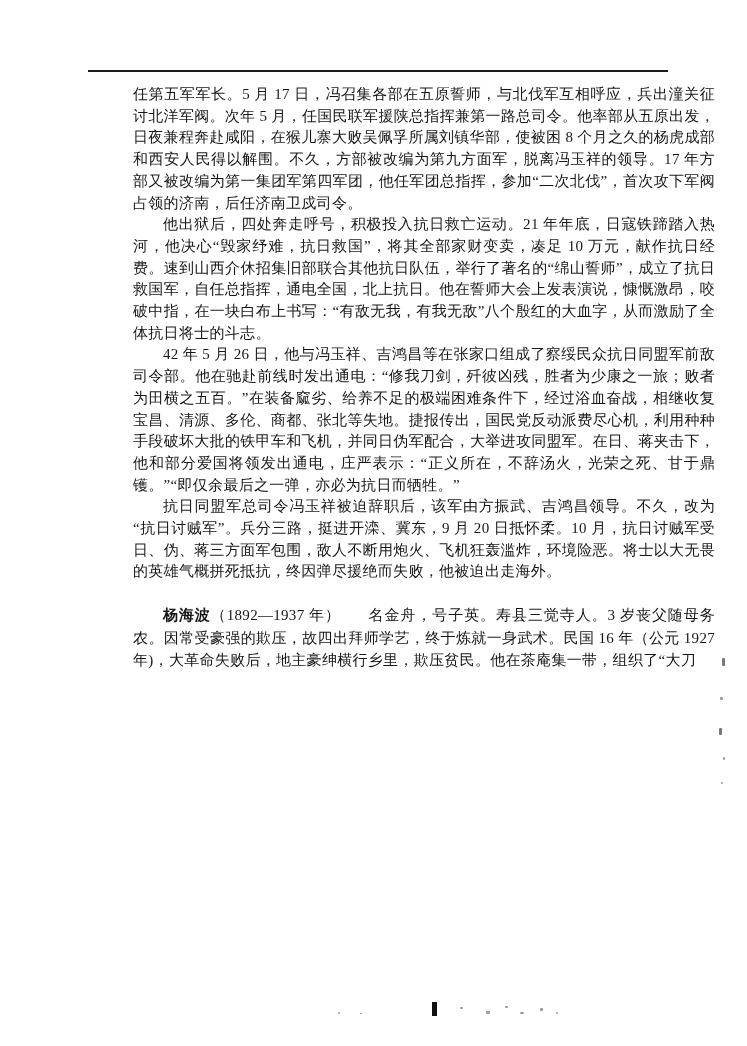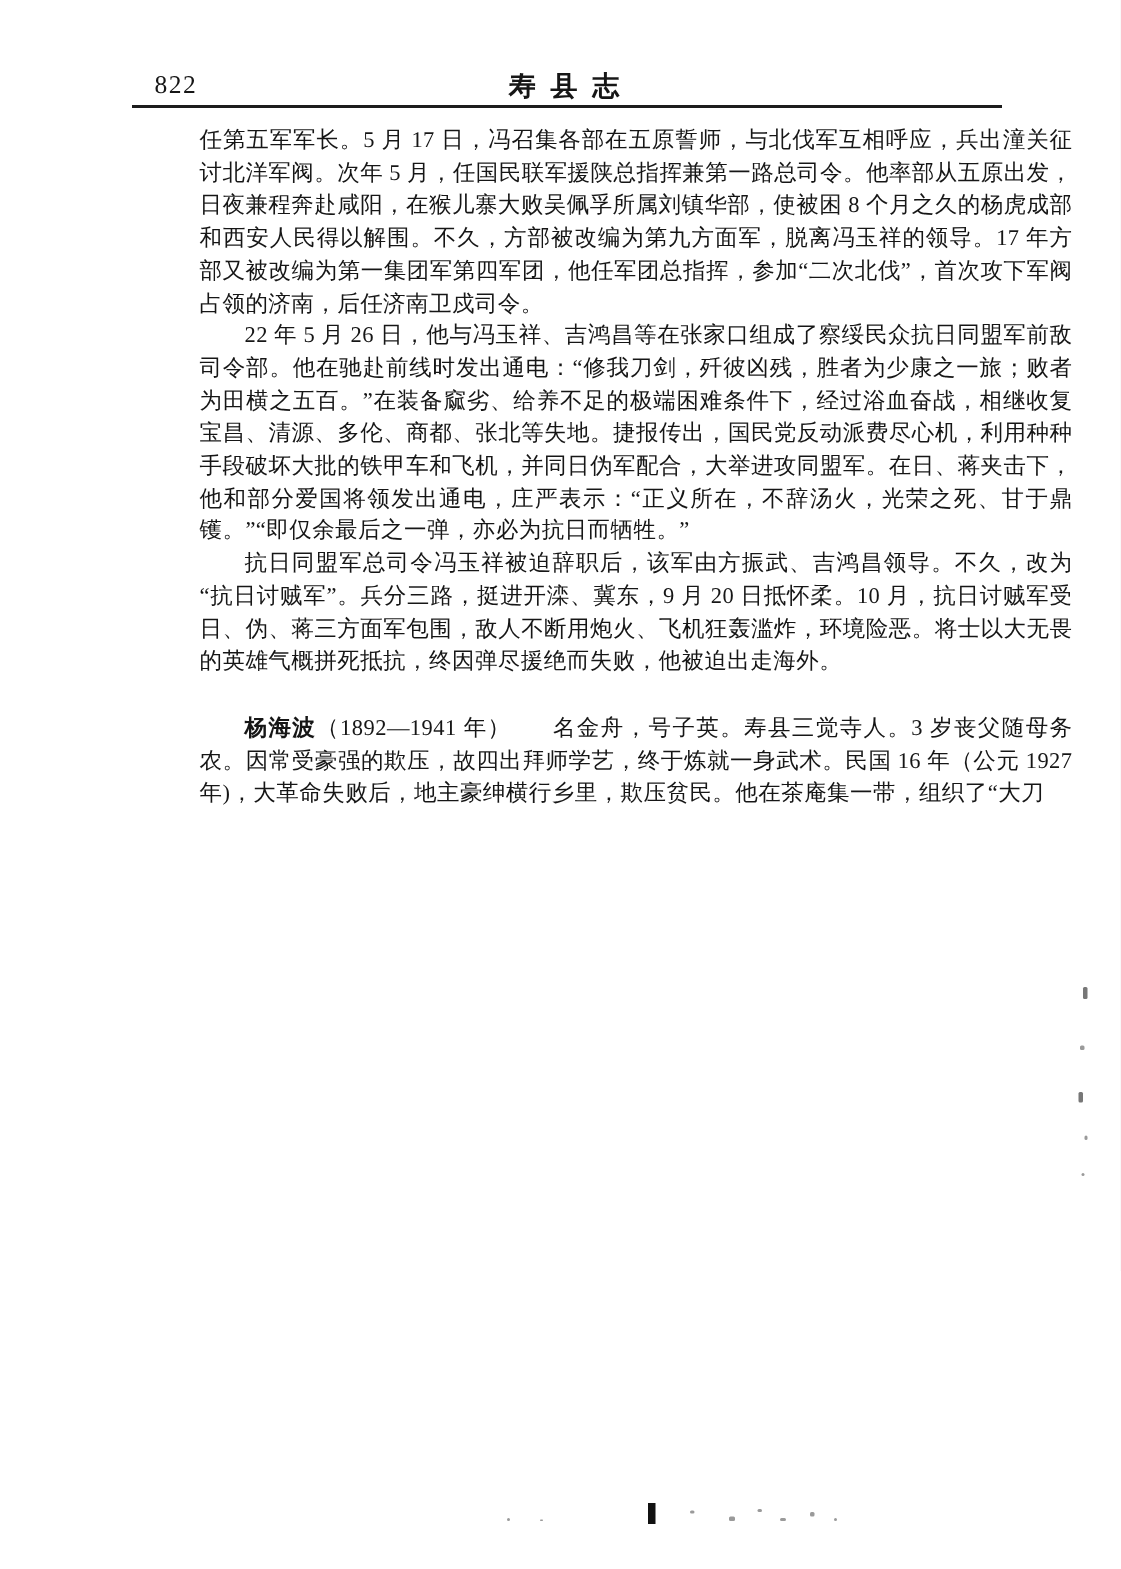--- a/index.html
+++ b/index.html
@@ -65,46 +65,43 @@
     margin-left: 48px;
   }
   .body-text p {
     margin: 0;
     text-indent: 2em;
   }
   .body-text p.no-indent { text-indent: 0; }
   .bio-entry { margin-top: 22px !important; }
   .bio-name {
     font-weight: bold;
-    font-family: Liberation Sans, sans-serif;
+    font-family: Liberation Mono, monospace;
   }
   .bio-gap { display: inline-block; width: 1.8em; }
   
   .artifact { position: absolute; background: #111; }
   .artifact-bar { left: 432px; top: 1002px; width: 5px; height: 14px; }
   .speck { position: absolute; background: #9a9a9a; border-radius: 1px; }
 </style>
 </head>
 <body>
 
 <div class="page">
 
-  <div class="header">
-    <span class="page-number">822</span>
-    <span class="book-title">寿县志</span>
-  </div>
   <div class="header-rule"></div>
 
   <div class="body-text">
     <p class="no-indent">任第五军军长。5 月 17 日，冯召集各部在五原誓师，与北伐军互相呼应，兵出潼关征讨北洋军阀。次年 5 月，任国民联军援陕总指挥兼第一路总司令。他率部从五原出发，日夜兼程奔赴咸阳，在猴儿寨大败吴佩孚所属刘镇华部，使被困 8 个月之久的杨虎成部和西安人民得以解围。不久，方部被改编为第九方面军，脱离冯玉祥的领导。17 年方部又被改编为第一集团军第四军团，他任军团总指挥，参加“二次北伐”，首次攻下军阀占领的济南，后任济南卫戍司令。</p>
-    <p>22 年 5 月 26 日，他与冯玉祥、吉鸿昌等在张家口组成了察绥民众抗日同盟军前敌司令部。他在驰赴前线时发出通电：“修我刀剑，歼彼凶残，胜者为少康之一旅；败者为田横之五百。”在装备窳劣、给养不足的极端困难条件下，经过浴血奋战，相继收复宝昌、清源、多伦、商都、张北等失地。捷报传出，国民党反动派费尽心机，利用种种手段破坏大批的铁甲车和飞机，并同日伪军配合，大举进攻同盟军。在日、蒋夹击下，他和部分爱国将领发出通电，庄严表示：“正义所在，不辞汤火，光荣之死、甘于鼎镬。”“即仅余最后之一弹，亦必为抗日而牺牲。”</p>
+    <p>他出狱后，四处奔走呼号，积极投入抗日救亡运动。21 年年底，日寇铁蹄踏入热河，他决心“毁家纾难，抗日救国”，将其全部家财变卖，凑足 10 万元，献作抗日经费。速到山西介休招集旧部联合其他抗日队伍，举行了著名的“绵山誓师”，成立了抗日救国军，自任总指挥，通电全国，北上抗日。他在誓师大会上发表演说，慷慨激昂，咬破中指，在一块白布上书写：“有敌无我，有我无敌”八个殷红的大血字，从而激励了全体抗日将士的斗志。</p>
+    <p>42 年 5 月 26 日，他与冯玉祥、吉鸿昌等在张家口组成了察绥民众抗日同盟军前敌司令部。他在驰赴前线时发出通电：“修我刀剑，歼彼凶残，胜者为少康之一旅；败者为田横之五百。”在装备窳劣、给养不足的极端困难条件下，经过浴血奋战，相继收复宝昌、清源、多伦、商都、张北等失地。捷报传出，国民党反动派费尽心机，利用种种手段破坏大批的铁甲车和飞机，并同日伪军配合，大举进攻同盟军。在日、蒋夹击下，他和部分爱国将领发出通电，庄严表示：“正义所在，不辞汤火，光荣之死、甘于鼎镬。”“即仅余最后之一弹，亦必为抗日而牺牲。”</p>
     <p>抗日同盟军总司令冯玉祥被迫辞职后，该军由方振武、吉鸿昌领导。不久，改为“抗日讨贼军”。兵分三路，挺进开滦、冀东，9 月 20 日抵怀柔。10 月，抗日讨贼军受日、伪、蒋三方面军包围，敌人不断用炮火、飞机狂轰滥炸，环境险恶。将士以大无畏的英雄气概拼死抵抗，终因弹尽援绝而失败，他被迫出走海外。</p>
 
     <p class="bio-entry">
-      <span class="bio-name">杨海波</span><span>（1892—1941 年）</span><span class="bio-gap"></span><span>名金舟，号子英。寿县三觉寺人。3 岁丧父随母务农。因常受豪强的欺压，故四出拜师学艺，终于炼就一身武术。民国 16 年（公元 1927 年)，大革命失败后，地主豪绅横行乡里，欺压贫民。他在茶庵集一带，组织了“大刀</span>
+      <span class="bio-name">杨海波</span><span>（1892—1937 年）</span><span class="bio-gap"></span><span>名金舟，号子英。寿县三觉寺人。3 岁丧父随母务农。因常受豪强的欺压，故四出拜师学艺，终于炼就一身武术。民国 16 年（公元 1927 年)，大革命失败后，地主豪绅横行乡里，欺压贫民。他在茶庵集一带，组织了“大刀</span>
     </p>
   </div>
 
   <div class="artifact artifact-bar"></div>
   <div class="speck" style="left:338px; top:1012px; width:2px; height:2px;"></div>
   <div class="speck" style="left:360px; top:1013px; width:2px; height:1px;"></div>
   <div class="speck" style="left:460px; top:1007px; width:3px; height:2px;"></div>
   <div class="speck" style="left:486px; top:1011px; width:4px; height:3px;"></div>
   <div class="speck" style="left:505px; top:1006px; width:3px; height:2px;"></div>
   <div class="speck" style="left:520px; top:1012px; width:4px; height:2px;"></div>

